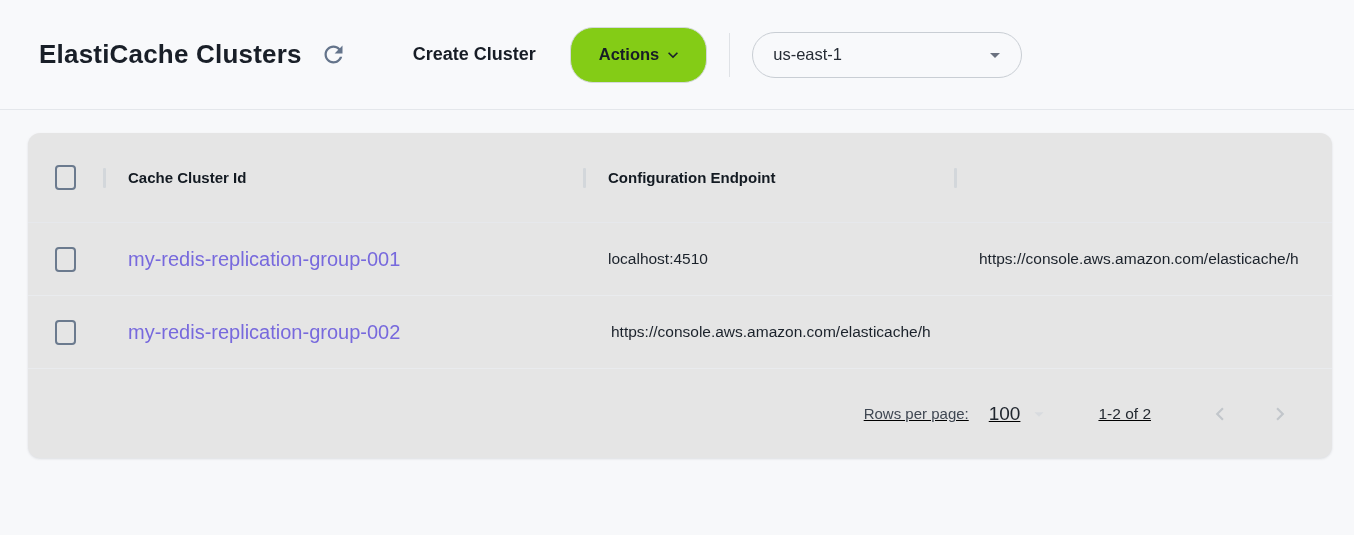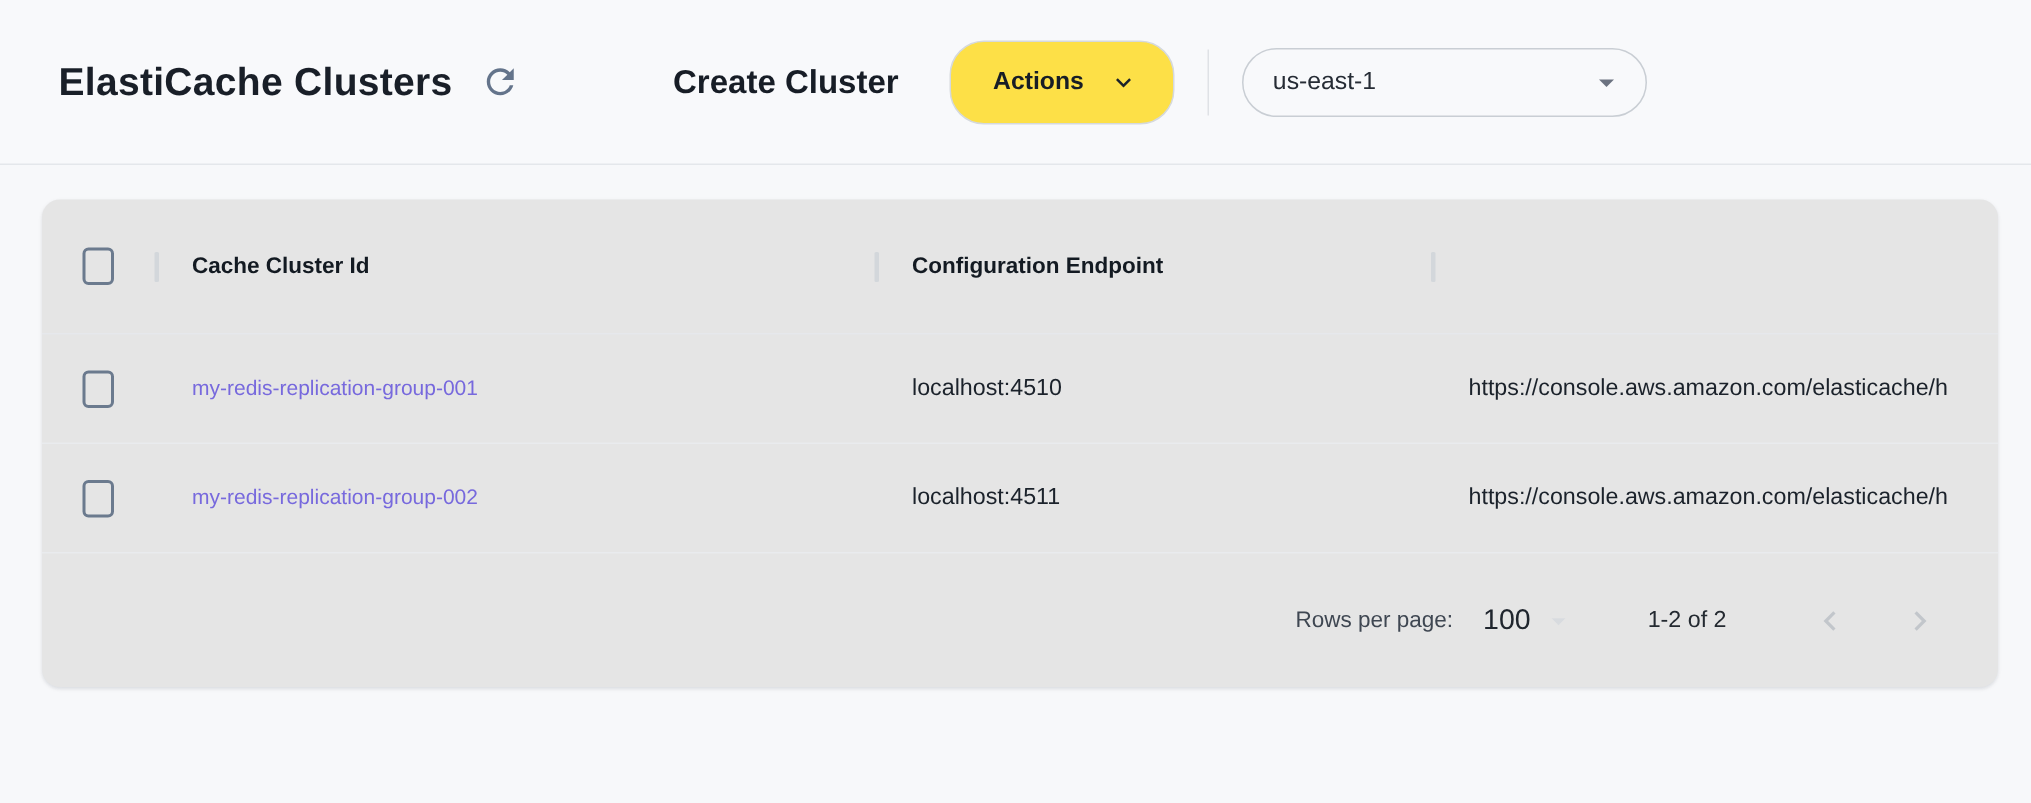--- a/index.html
+++ b/index.html
@@ -25,33 +25,33 @@
     white-space: nowrap;
   }
   .icon-btn {
     background: none; border: none; cursor: pointer;
     margin-left: 14px;
     display: flex; align-items: center; justify-content: center;
     padding: 4px;
   }
   .create-btn {
     background: none; border: none; cursor: pointer;
-    margin-left: 98px;
+    margin-left: 62px;
     font-family: inherit;
-    font-size: 22px; font-weight: bold; color: #171d26;
+    font-size: 18px; font-weight: bold; color: #171d26;
     white-space: nowrap;
   }
   .actions-btn {
     margin-left: 34px;
     height: 56px;
     padding: 0 23px 0 28px;
-    background: #fde047;
+    background: #84cc16;
     border: 1px solid #d5d9dd;
     border-radius: 23px;
-    display: flex; align-items: center; gap: 16px;
+    display: flex; align-items: center; gap: 4px;
     font-family: inherit;
     font-size: 16.5px; font-weight: bold; color: #171d26;
     cursor: pointer;
     white-space: nowrap;
   }
   .topbar-divider {
     width: 1px; height: 44px;
     background: #dfe2e6;
     margin: 0 22px;
   }
@@ -128,27 +128,28 @@
   }
   .cell-1 { width: 477px; flex: 0 0 477px; }
   .cell-2 { width: 368px; flex: 0 0 368px; }
   .cell-3 { flex: 1; min-width: 0; }
   .cell-pad { padding-left: 22px; overflow: hidden; white-space: nowrap; }
   .header-label {
     font-size: 15px; font-weight: bold; color: #131a22;
   }
   .cell-text { font-size: 15.5px; color: #1b222b; }
   .cluster-link {
-    font-size: 14px; color: #7769dd;
+    font-size: 20px; color: #7769dd;
     text-decoration: none; cursor: pointer;
   }
   .grid-footer {
     flex: 1;
     display: flex; align-items: center; justify-content: flex-end;
     padding-right: 33px;
+    text-decoration: underline;
   }
   .rpp-label { font-size: 15px; color: #3f4752; }
   .rpp-select {
     display: flex; align-items: center;
     margin-left: 20px;
     cursor: pointer;
   }
   .rpp-value { font-size: 19px; color: #20262e; }
   .rpp-caret { margin-left: 8px; display: flex; }
   .range-label { font-size: 15.5px; color: #242a31; margin: 0 28px 0 48px; }
@@ -233,23 +234,20 @@
 
   <div class="grid-row">
     <div class="cell-check">
       <span class="checkbox"></span>
     </div>
     <span style="width:3px;flex:0 0 3px;"></span>
     <div class="cell-1 cell-pad">
       <a class="cluster-link">my-redis-replication-group-002</a>
     </div>
     <span style="width:3px;flex:0 0 3px;"></span>
-    <div class="cell-2 cell-pad">
-      <span class="cell-text">localhost:4511</span>
-    </div>
     <span style="width:3px;flex:0 0 3px;"></span>
     <div class="cell-3 cell-pad">
       <span class="cell-text">https://console.aws.amazon.com/elasticache/h</span>
     </div>
   </div>
 
   <div class="grid-footer">
     <span class="rpp-label">Rows per page:</span>
     <div class="rpp-select">
       <span class="rpp-value">100</span>

